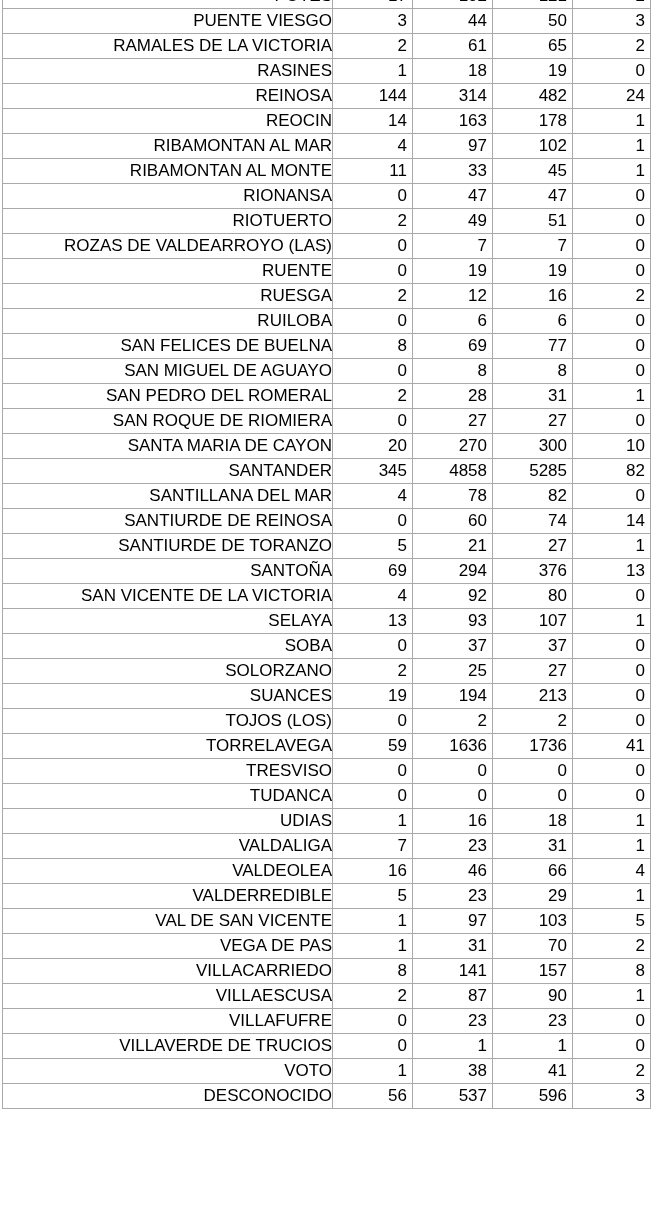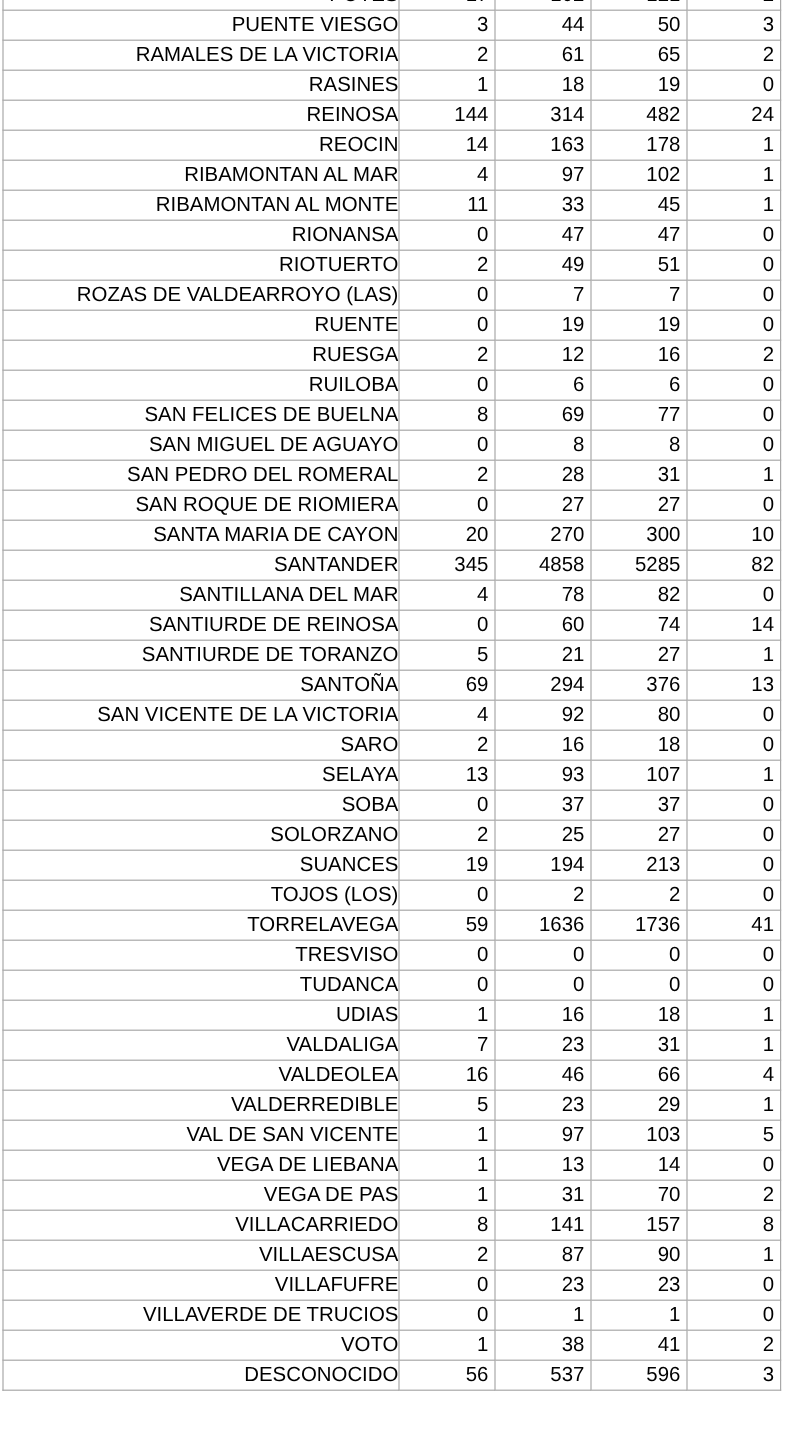--- a/index.html
+++ b/index.html
@@ -226,27 +226,20 @@
           <td class="num">13</td>
         </tr>
         <tr>
           <td class="name">SAN VICENTE DE LA VICTORIA</td>
           <td class="num">4</td>
           <td class="num">92</td>
           <td class="num">80</td>
           <td class="num">0</td>
         </tr>
         <tr>
-          <td class="name">SARO</td>
-          <td class="num">2</td>
-          <td class="num">16</td>
-          <td class="num">18</td>
-          <td class="num">0</td>
-        </tr>
-        <tr>
           <td class="name">SELAYA</td>
           <td class="num">13</td>
           <td class="num">93</td>
           <td class="num">107</td>
           <td class="num">1</td>
         </tr>
         <tr>
           <td class="name">SOBA</td>
           <td class="num">0</td>
           <td class="num">37</td>
@@ -324,27 +317,20 @@
           <td class="num">1</td>
         </tr>
         <tr>
           <td class="name">VAL DE SAN VICENTE</td>
           <td class="num">1</td>
           <td class="num">97</td>
           <td class="num">103</td>
           <td class="num">5</td>
         </tr>
         <tr>
-          <td class="name">VEGA DE LIEBANA</td>
-          <td class="num">1</td>
-          <td class="num">13</td>
-          <td class="num">14</td>
-          <td class="num">0</td>
-        </tr>
-        <tr>
           <td class="name">VEGA DE PAS</td>
           <td class="num">1</td>
           <td class="num">31</td>
           <td class="num">70</td>
           <td class="num">2</td>
         </tr>
         <tr>
           <td class="name">VILLACARRIEDO</td>
           <td class="num">8</td>
           <td class="num">141</td>

